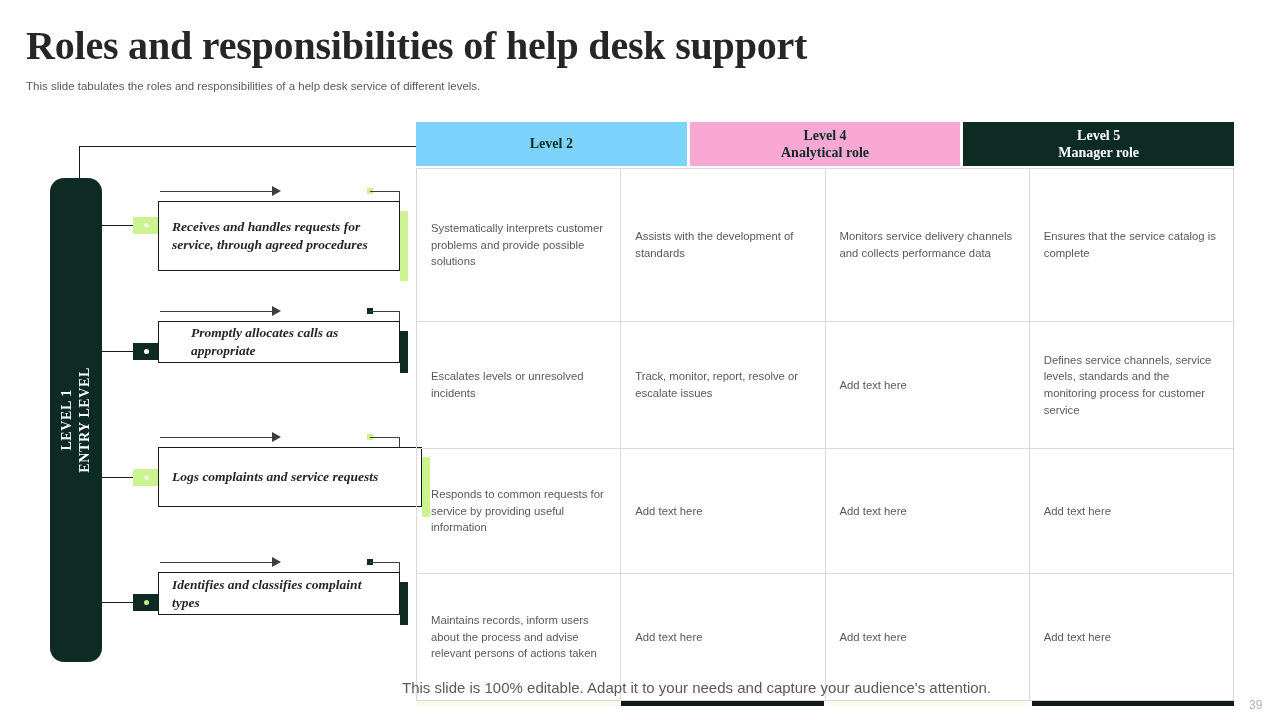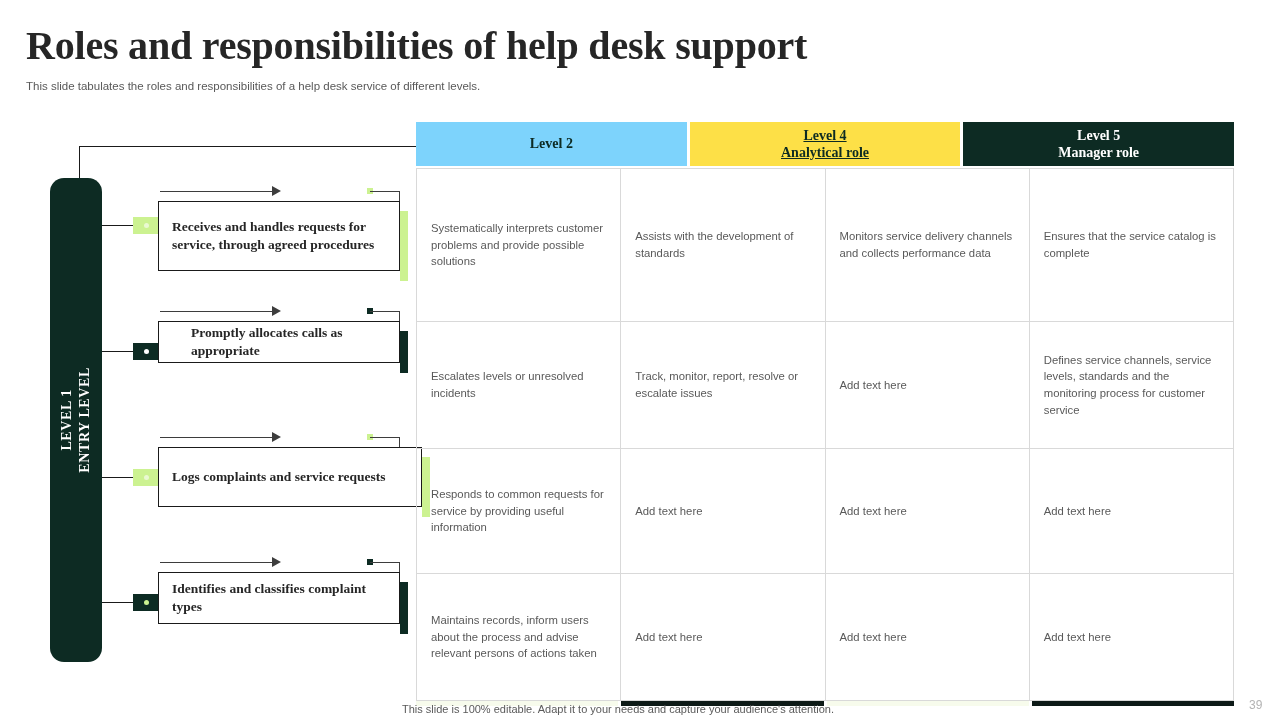--- a/index.html
+++ b/index.html
@@ -33,21 +33,21 @@
     font-family:"Liberation Serif",serif;
     color:#ffffff;font-weight:700;font-size:14px;
     line-height:1.28;text-align:center;letter-spacing:.6px;
   }
 
   
   .top-connector-v{position:absolute;left:79px;top:146px;width:1.4px;height:38px;background:#1a1a1a;}
   .top-connector-h{position:absolute;left:79px;top:146px;width:340px;height:1.4px;background:#1a1a1a;}
 
   
-  .task{position:absolute;}
+  .task{position:absolute;font-style:italic;}
   .task .shadow{
     position:absolute;right:-8px;top:10px;width:8px;height:100%;
   }
   .task .box{
     position:relative;
     border:1.4px solid #1a1a1a;background:#ffffff;
     box-sizing:border-box;
     display:flex;align-items:center;
   }
   .task .label{
@@ -95,22 +95,22 @@
   }
   .row-h1{height:152px;}
   .row-h2{height:126px;}
   .row-h3{height:124px;}
   .row-h4{height:126px;}
   .tfoot{display:flex;gap:3px;}
   .tf{flex:1 1 0;height:5px;}
 
   
   .footnote{
-    position:absolute;left:402px;top:703px;
-    font-size:11px;color:#5a5a5a;white-space:nowrap;
+    position:absolute;left:402px;top:679px;
+    font-size:15px;color:#5a5a5a;white-space:nowrap;
   }
   .pagenum{
     position:absolute;left:1249px;top:698px;
     font-size:12px;color:#b3b3b3;
   }
 </style>
 </head>
 <body>
 
 <div id="slide">
@@ -180,32 +180,32 @@
   <div class="conn-tab" style="left:133px;top:594px;background:#0d2b23;">
     <span class="conn-dot" style="background:#ccf291;"></span>
   </div>
   <div class="task" style="left:158px;top:572px;width:242px;">
     <div class="shadow" style="background:#0d2b23;"></div>
     <div class="arrow-line" style="width:112px;"></div>
     <div class="arrow-head" style="left:114px;"></div>
     <div class="bracket-dot" style="left:209px;background:#0d2b23;"></div>
     <div class="bracket-h" style="left:212px;width:30px;"></div>
     <div class="bracket-v" style="left:241px;height:12px;"></div>
-    <div class="box" style="height:52px;">
+    <div class="box" style="height:43px;">
       <div class="label">Identifies and classifies complaint types</div>
     </div>
   </div>
 
   <div id="table">
 
     <div class="thead">
       <div class="th" style="background:#7dd3fc;color:#0d2b23;">
         <span>Level 2</span>
       </div>
-      <div class="th" style="background:#fde047;color:#0d2b23;text-decoration:underline;">
+      <div class="th" style="background:#f9a8d4;color:#0d2b23;">
         <span>Level 4</span>
         <span>Analytical role</span>
       </div>
       <div class="th" style="background:#0d2b23;color:#ffffff;">
         <span>Level 5</span>
         <span>Manager role</span>
       </div>
     </div>
 
     <div class="tbody">

